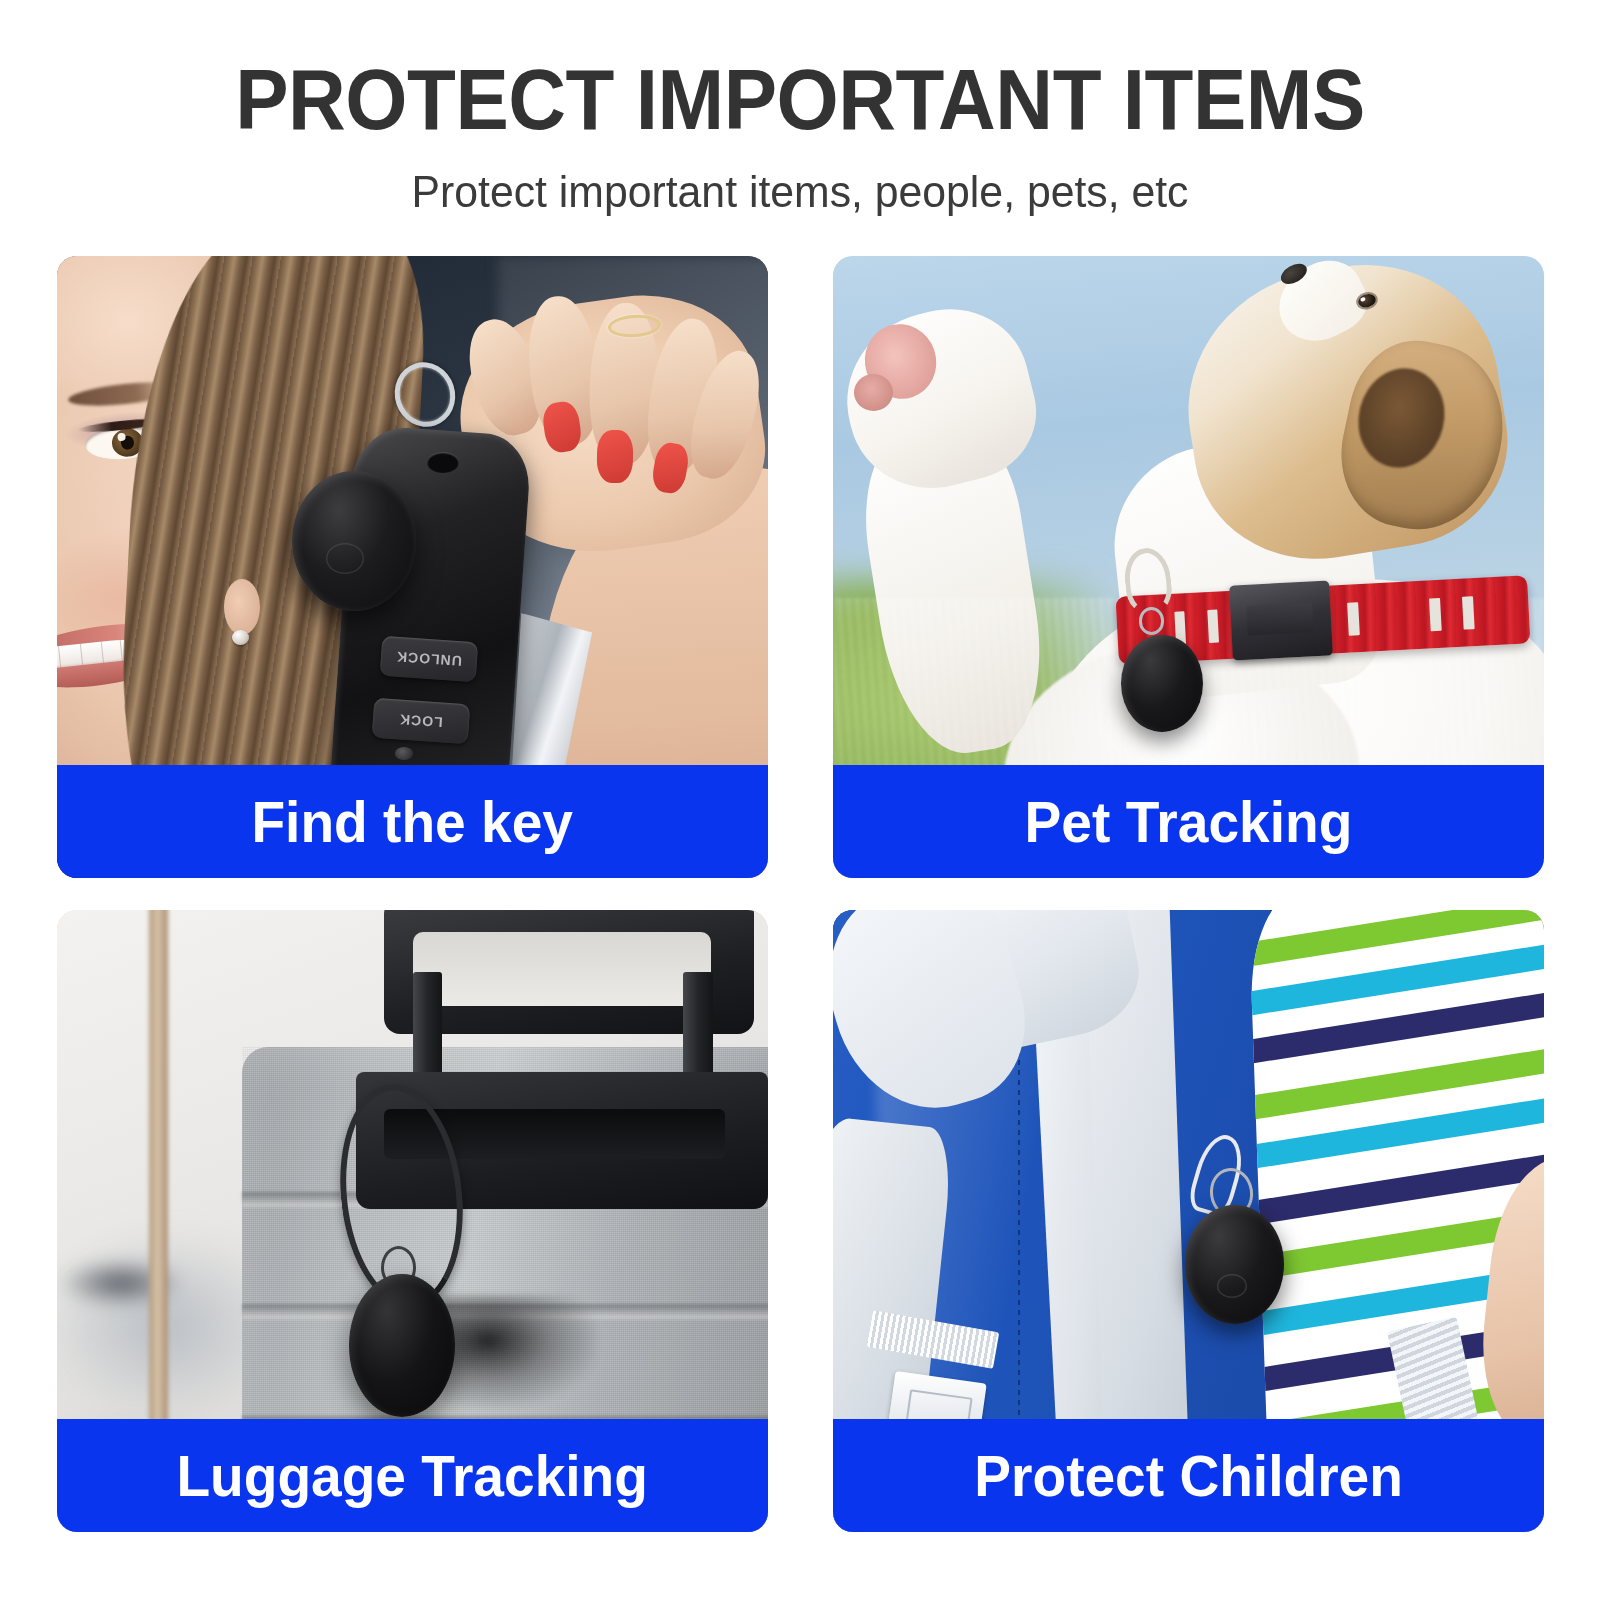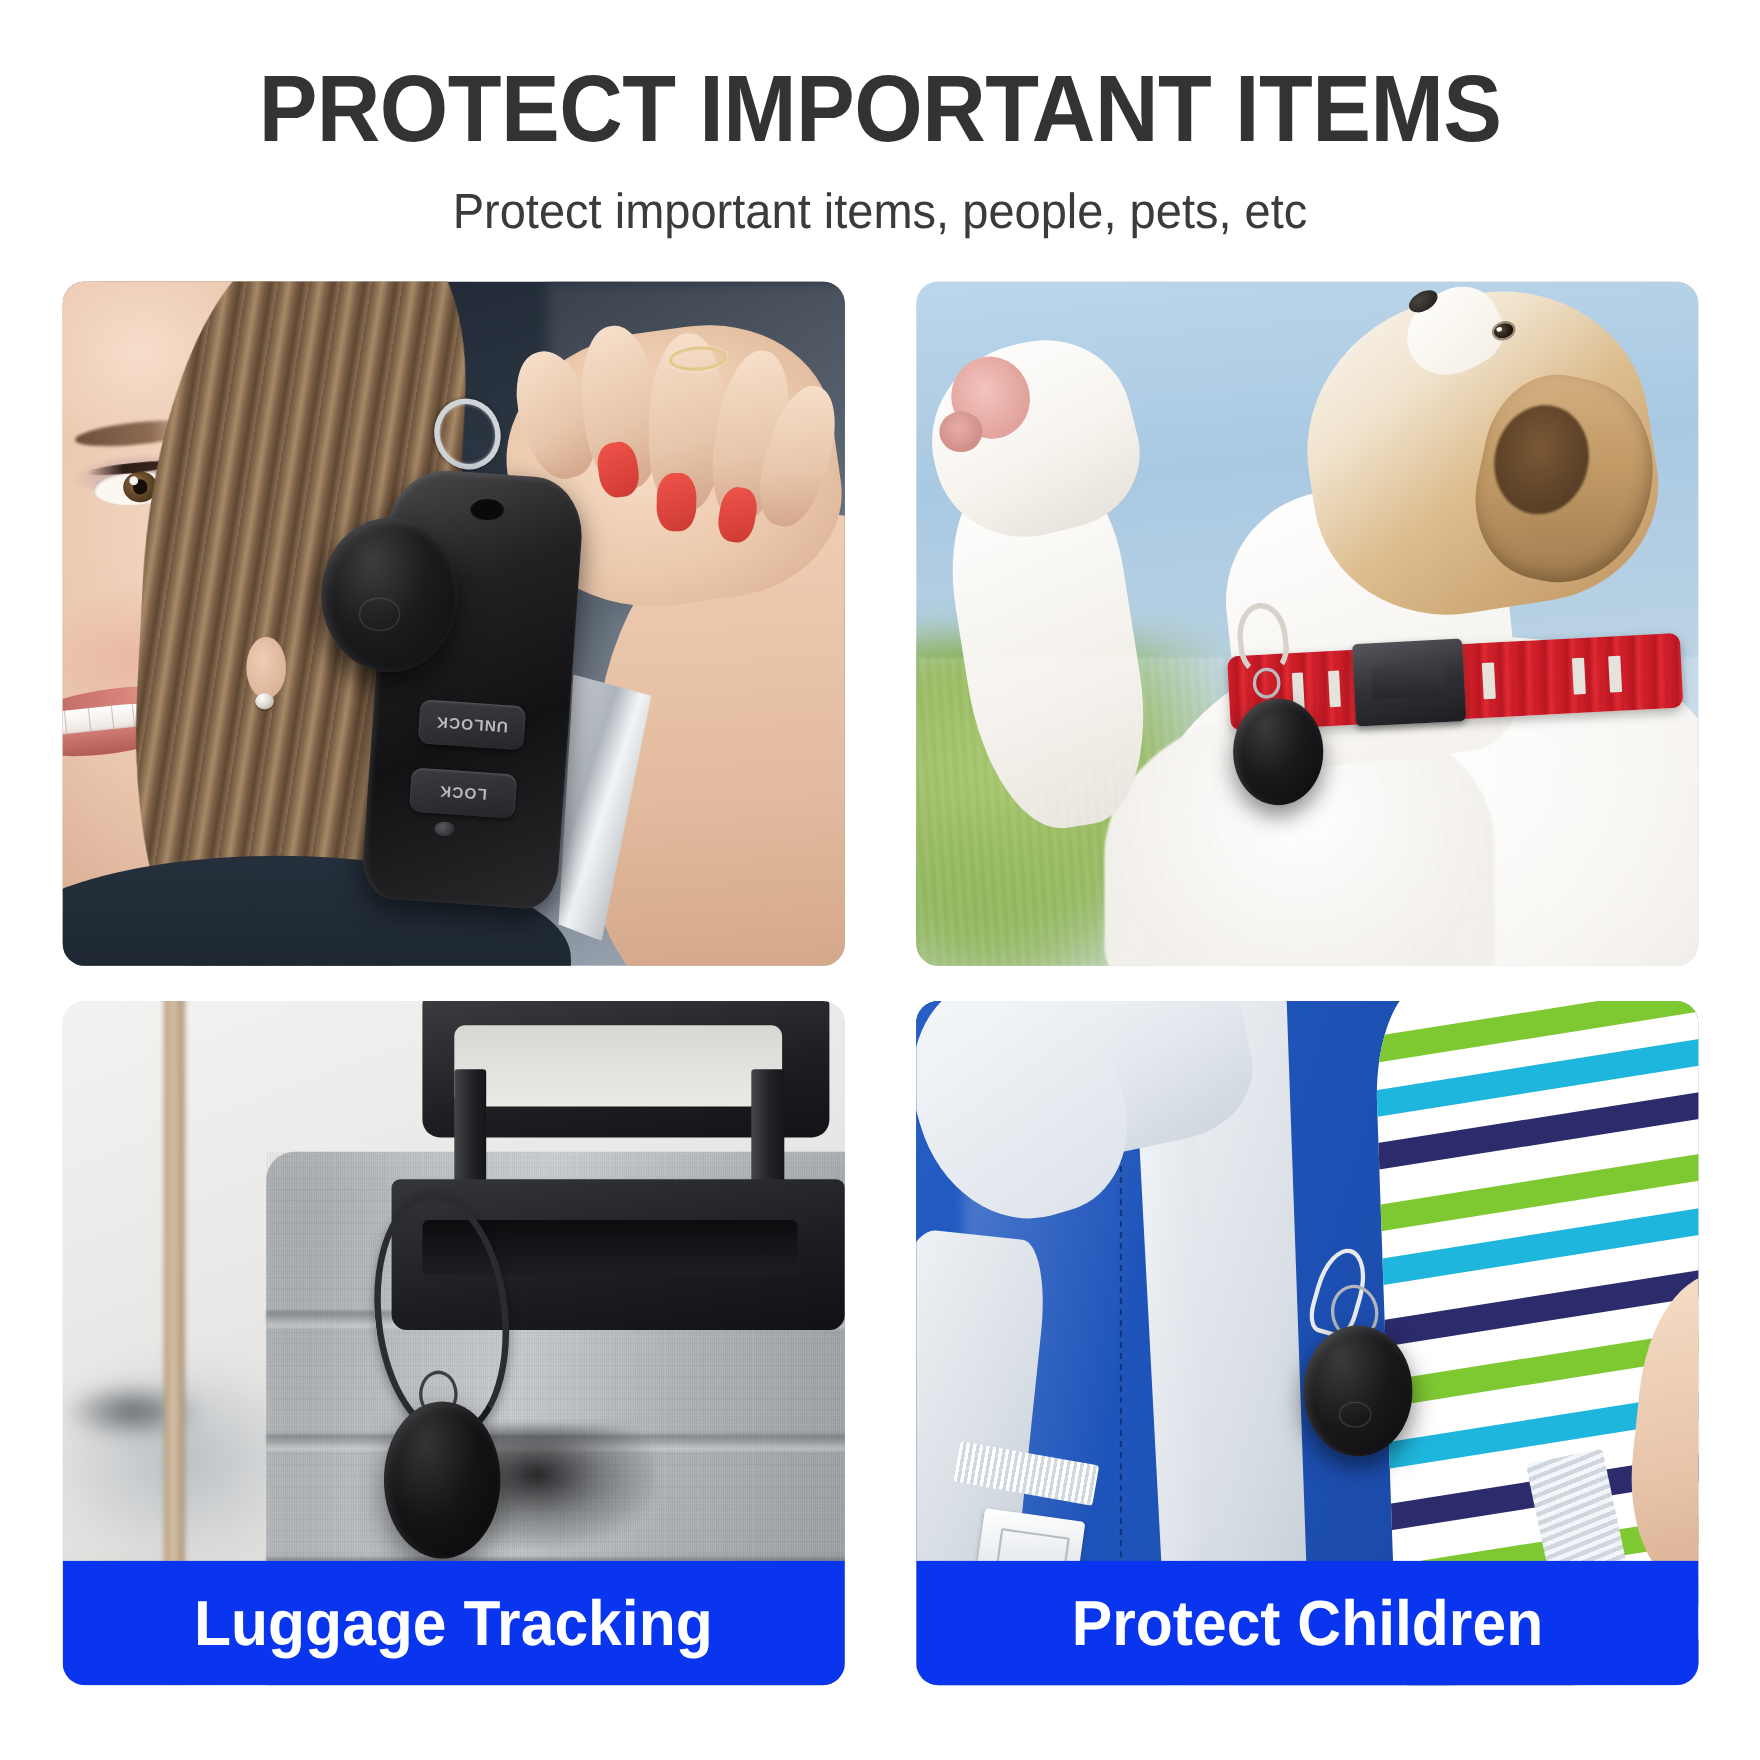--- a/index.html
+++ b/index.html
@@ -444,20 +444,23 @@
         <div class="p1-fobhole"></div>
         <div class="p1-btn p1-btn-unlock">
           <span>UNLOCK</span>
         </div>
         <div class="p1-btn p1-btn-lock">
           <span>LOCK</span>
         </div>
         <div class="p1-led"></div>
         <div class="p1-tracker"></div>
       </div>
+      <div class="label-bar">
+        <div class="label-text">Find the key</div>
+      </div>
     </div>
 
     <div class="card">
       <div class="photo">
         <div class="p2-sky"></div>
         <div class="p2-grass"></div>
         <div class="p2-grass2"></div>
         <div class="p2-body"></div>
         <div class="p2-chest"></div>
         <div class="p2-leg"></div>
@@ -478,20 +481,23 @@
           <div class="p2-reflect" style="left:22%"></div>
           <div class="p2-reflect" style="left:48%"></div>
           <div class="p2-reflect" style="left:56%"></div>
           <div class="p2-reflect" style="left:76%"></div>
           <div class="p2-reflect" style="left:84%"></div>
         </div>
         <div class="p2-buckle"></div>
         <div class="p2-clip"></div>
         <div class="p2-ring2"></div>
         <div class="p2-tag"></div>
+      </div>
+      <div class="label-bar">
+        <div class="label-text">Pet Tracking</div>
       </div>
     </div>
 
     <div class="card">
       <div class="photo">
         <div class="p4-bg"></div>
         <div class="p4-blurA"></div>
         <div class="p4-blurB"></div>
         <div class="p4-blurC"></div>
         <div class="p4-pole"></div>

